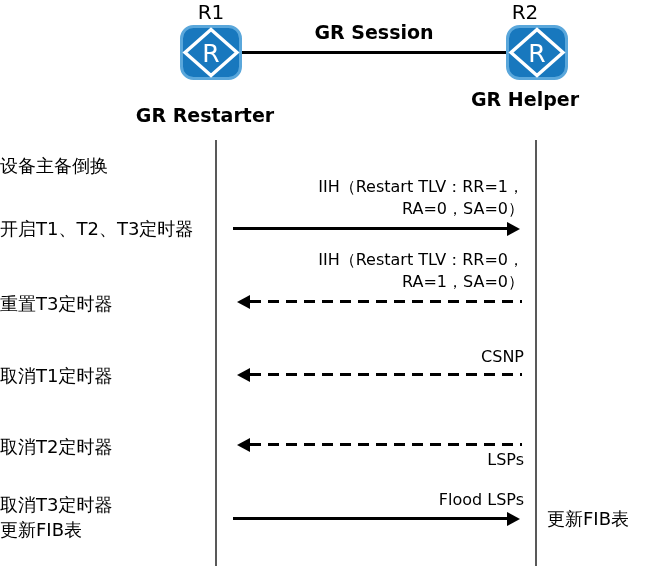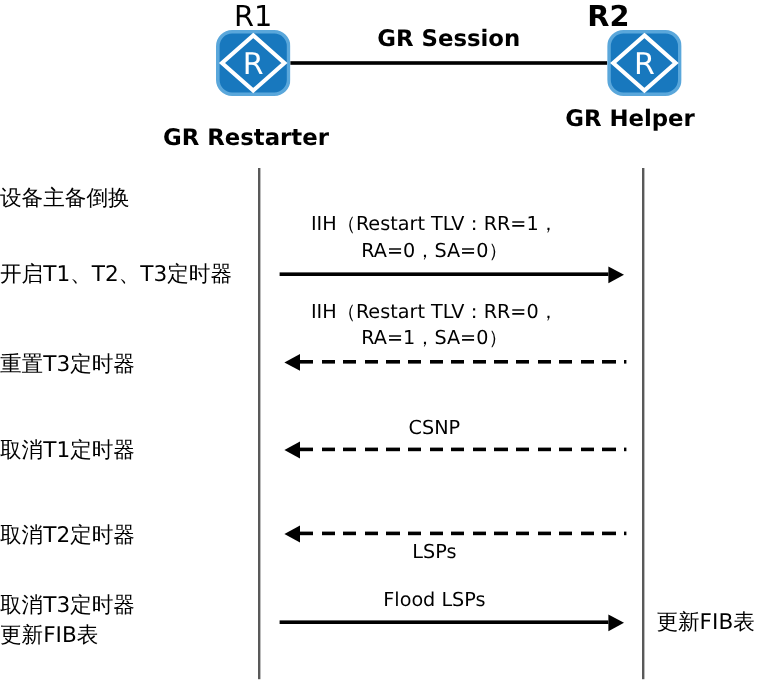--- a/index.html
+++ b/index.html
@@ -4,34 +4,34 @@
 <style>
   html,body { margin:0; padding:0; background:#fff; }
   .stage {
     position:relative; width:646px; height:574px; background:#fff;
     font-family:"DejaVu Sans","Liberation Sans",sans-serif;
     color:var(--text,#000); overflow:hidden;
   }
   .abs { position:absolute; }
 
   
-  .node-name { font-size:24px; text-align:center; width:62px; }
+  .node-name { font-size:20px; text-align:center; width:62px; }
   .node-role { font-size:19px; font-weight:bold; text-align:center; width:200px; }
   .link-line { height:3px; background:var(--line,#000); }
   .link-label { font-size:19px; font-weight:bold; text-align:center; width:200px; }
   .router-icon svg { display:block; }
   .router-icon rect { fill:var(--router-fill,#1878BE); stroke:var(--router-border,#5AA7DB); stroke-width:3; }
   .router-icon polygon { fill:none; stroke:#fff; stroke-width:3.4; }
   .router-icon text { fill:#fff; font-size:25px; font-family:"DejaVu Sans","Liberation Sans",sans-serif; }
 
   
   .lifeline { width:2px; background:var(--lifeline,#595959); }
   .evt { font-size:18px; line-height:25px; text-align:left; width:208px; left:0; white-space:nowrap; }
   .evt-right { font-size:18px; line-height:25px; text-align:left; left:547px; white-space:nowrap; }
-  .msg-label { font-size:16px; line-height:22px; text-align:center; width:290px; left:217px; }
+  .msg-label { font-size:16px; line-height:22px; text-align:right; width:290px; left:234px; }
 
   .arrow { position:absolute; height:3px; }
   .arrow.solid  { background:var(--line,#000); }
   .arrow.dashed { background:repeating-linear-gradient(90deg,var(--line,#000) 0 11px,transparent 11px 18px); }
   .arrow::after { content:""; position:absolute; width:0; height:0; top:-5.5px;
                   border-top:7px solid transparent; border-bottom:7px solid transparent; }
   .arrow.right::after { right:-13px; border-left:13px solid var(--line,#000); }
   .arrow.left::after  { left:-13px;  border-right:13px solid var(--line,#000); }
 </style>
 </head>
@@ -46,21 +46,21 @@
       <rect x="1.5" y="1.5" width="59" height="52" rx="12"></rect>
       <polygon points="31,4.5 57,27.5 31,50.5 5,27.5"></polygon>
       <text x="31" y="36.5" text-anchor="middle">R</text>
     </svg>
   </div>
 
   <div class="abs link-line" style="left:242px; top:51px; width:264px;"></div>
 
   <div class="abs link-label" style="left:274px; top:21px;">GR Session</div>
 
-  <div class="abs node-name" style="left:476px; top:0;font-weight:bold;">R2</div>
+  <div class="abs node-name" style="left:494px; top:0;">R2</div>
 
   <div class="abs router-icon" style="left:506px; top:25px;">
     <svg width="62" height="55" viewBox="0 0 62 55">
       <rect x="1.5" y="1.5" width="59" height="52" rx="12"></rect>
       <polygon points="31,4.5 57,27.5 31,50.5 5,27.5"></polygon>
       <text x="31" y="36.5" text-anchor="middle">R</text>
     </svg>
   </div>
 
   <div class="abs node-role" style="left:105px; top:88px;margin-top:16px;">GR Restarter</div>

